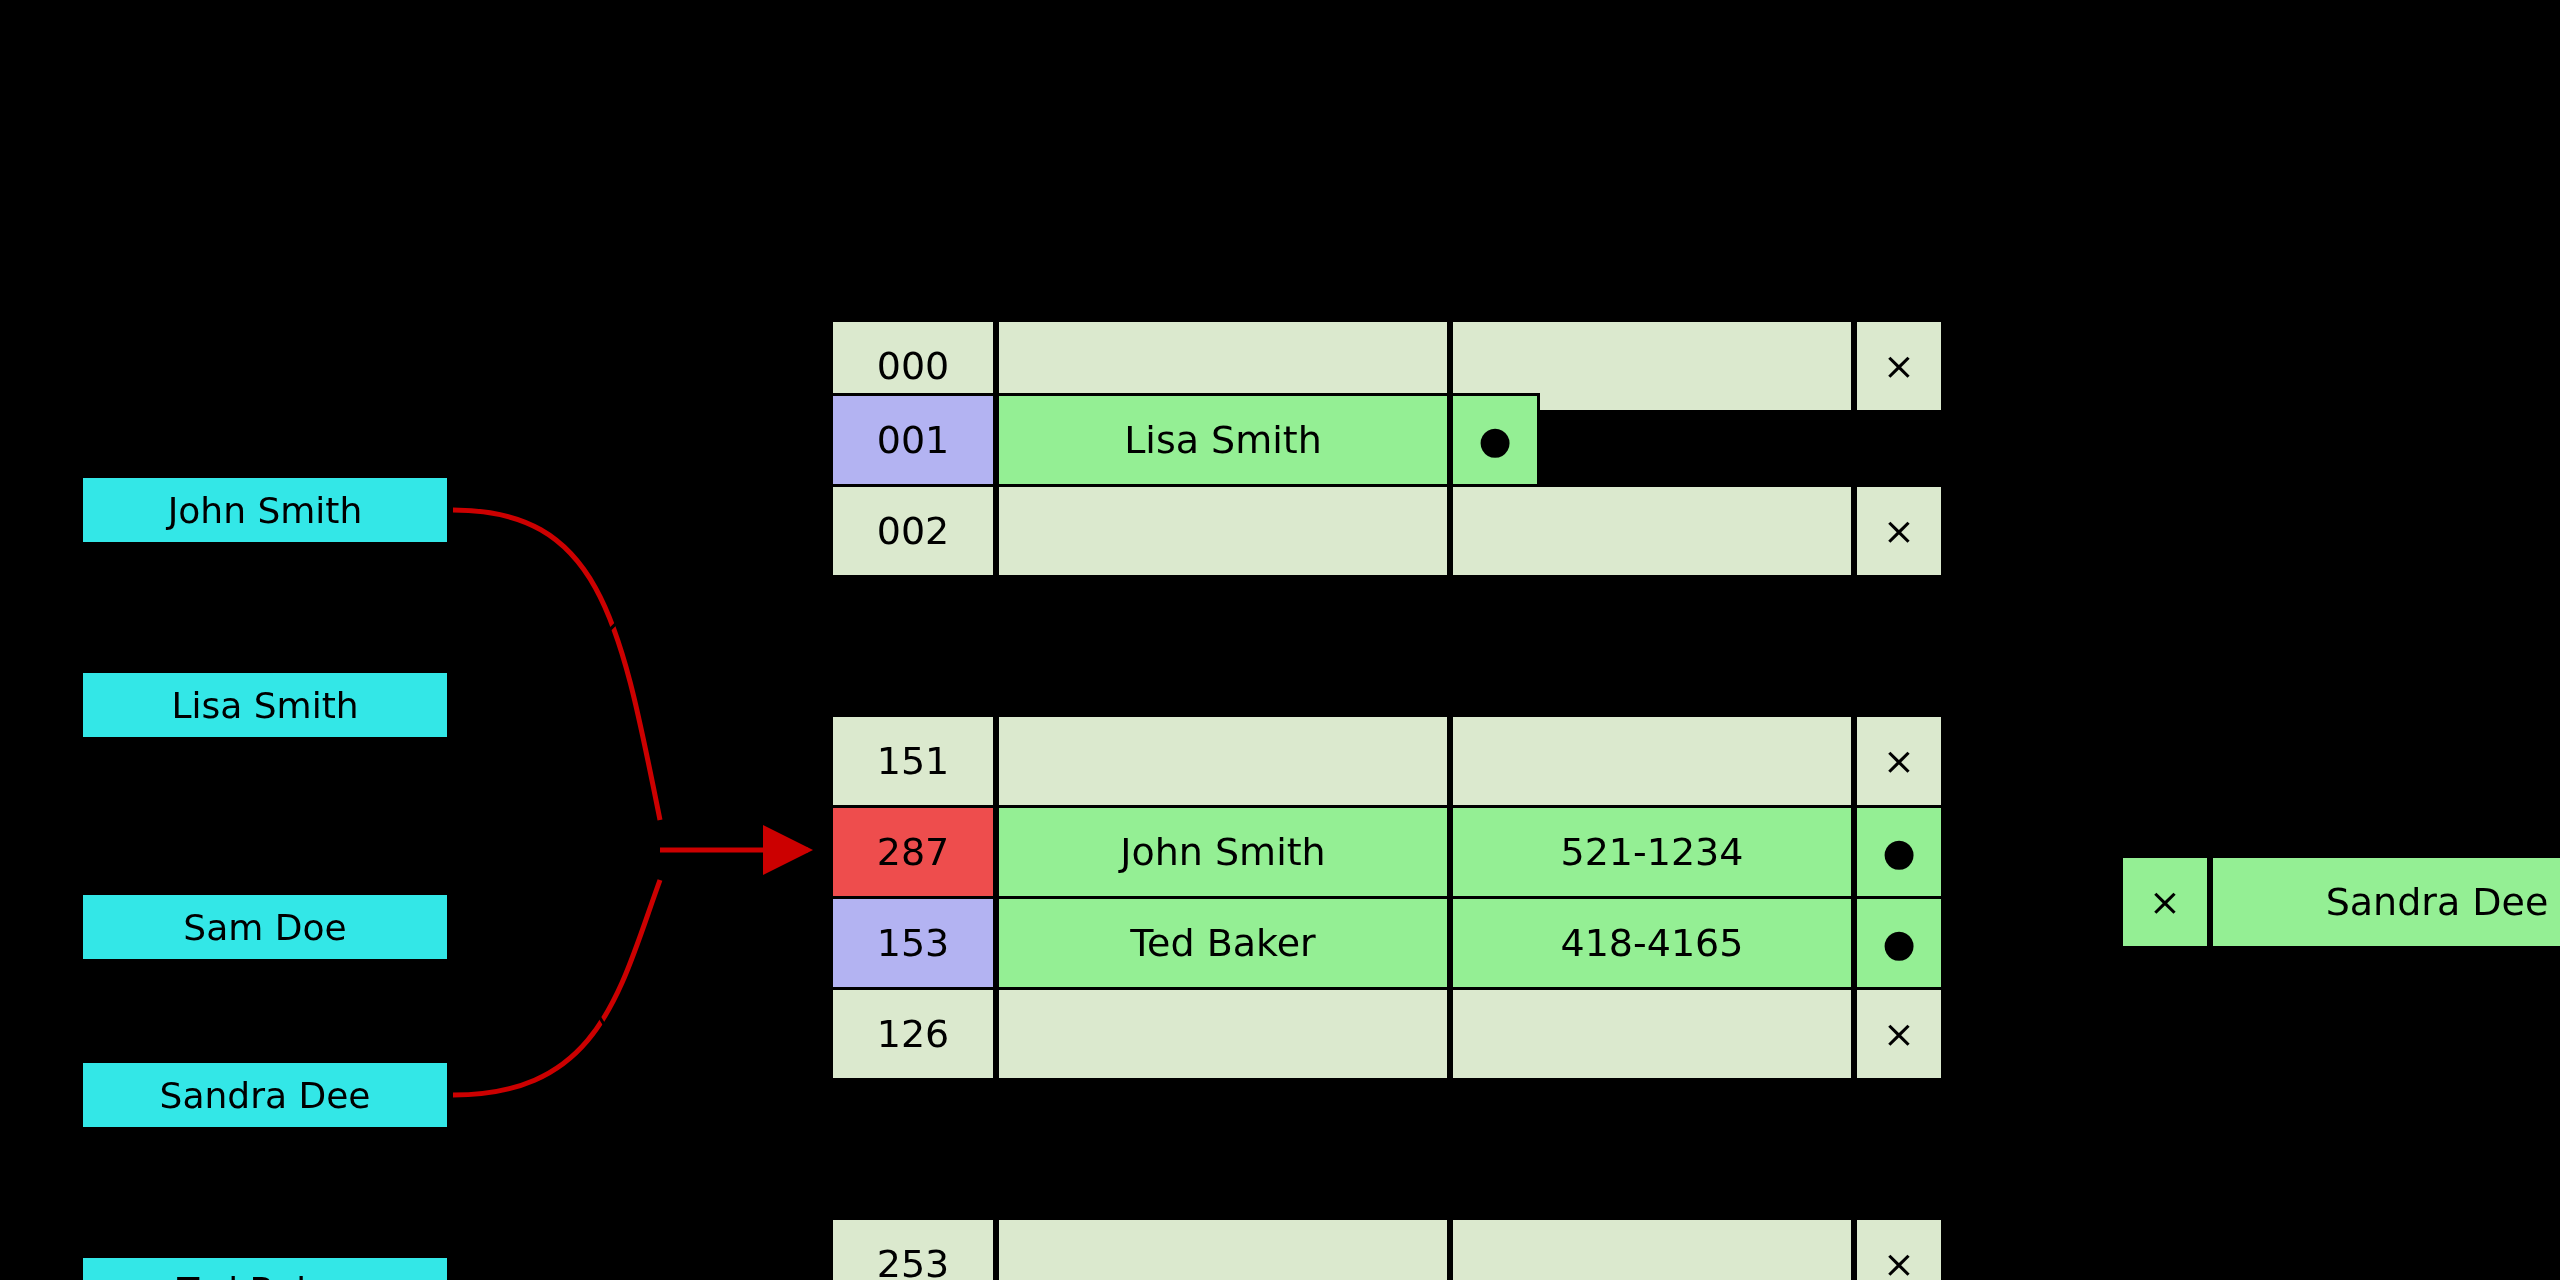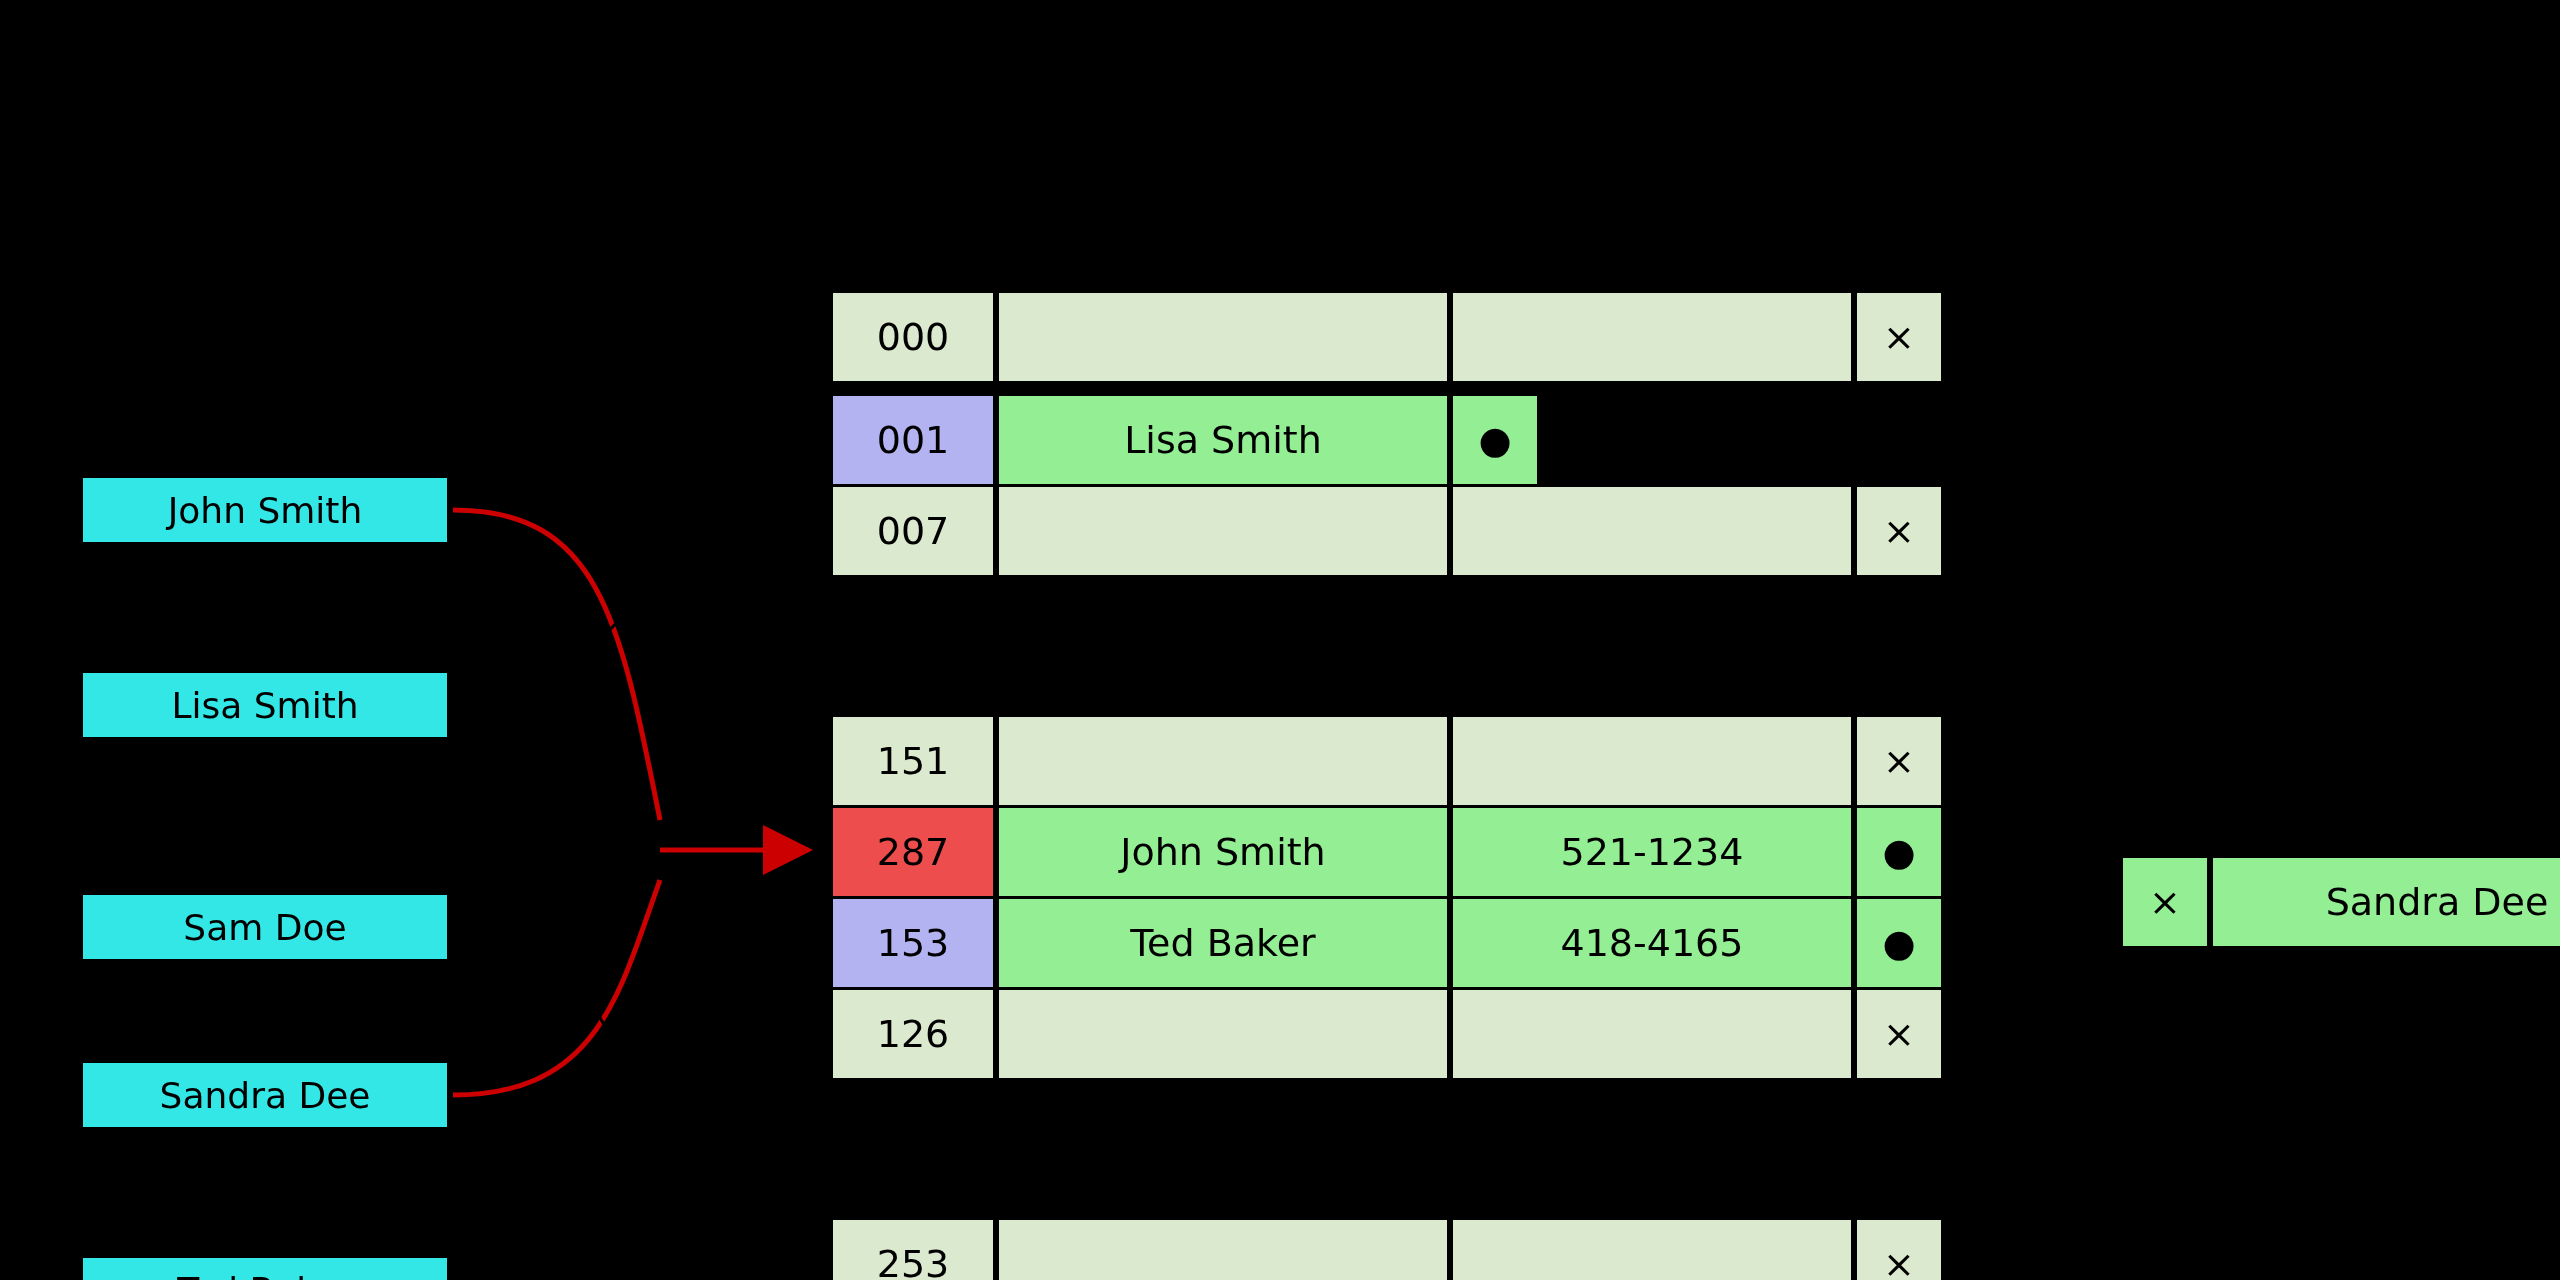--- a/index.html
+++ b/index.html
@@ -41,33 +41,33 @@
 <div class="key-box" style="top:892px">
       <span>Sam Doe</span>
     </div>
 <div class="key-box" style="top:1060px">
       <span>Sandra Dee</span>
     </div>
 <div class="key-box" style="top:1255px">
       <span>Ted Baker</span>
     </div>
 
-<div class="bucket-row" style="top:290px">
+<div class="bucket-row" style="top:319px">
   <div class="idx pale">000</div>
   <div class="nm pale"></div>
   <div class="ph pale"></div>
   <div class="fl pale">×</div>
 </div>
 <div class="bucket-row" style="top:393px">
   <div class="idx blue">001</div>
   <div class="nm green">Lisa Smith</div>
   <div class="fl green">●</div>
 </div>
 <div class="bucket-row" style="top:484px">
-  <div class="idx pale">007</div>
+  <div class="idx pale">002</div>
   <div class="nm pale"></div>
   <div class="ph pale"></div>
   <div class="fl pale">×</div>
 </div>
 
 <div class="bucket-row" style="top:714px">
   <div class="idx pale">151</div>
   <div class="nm pale"></div>
   <div class="ph pale"></div>
   <div class="fl pale">×</div>

